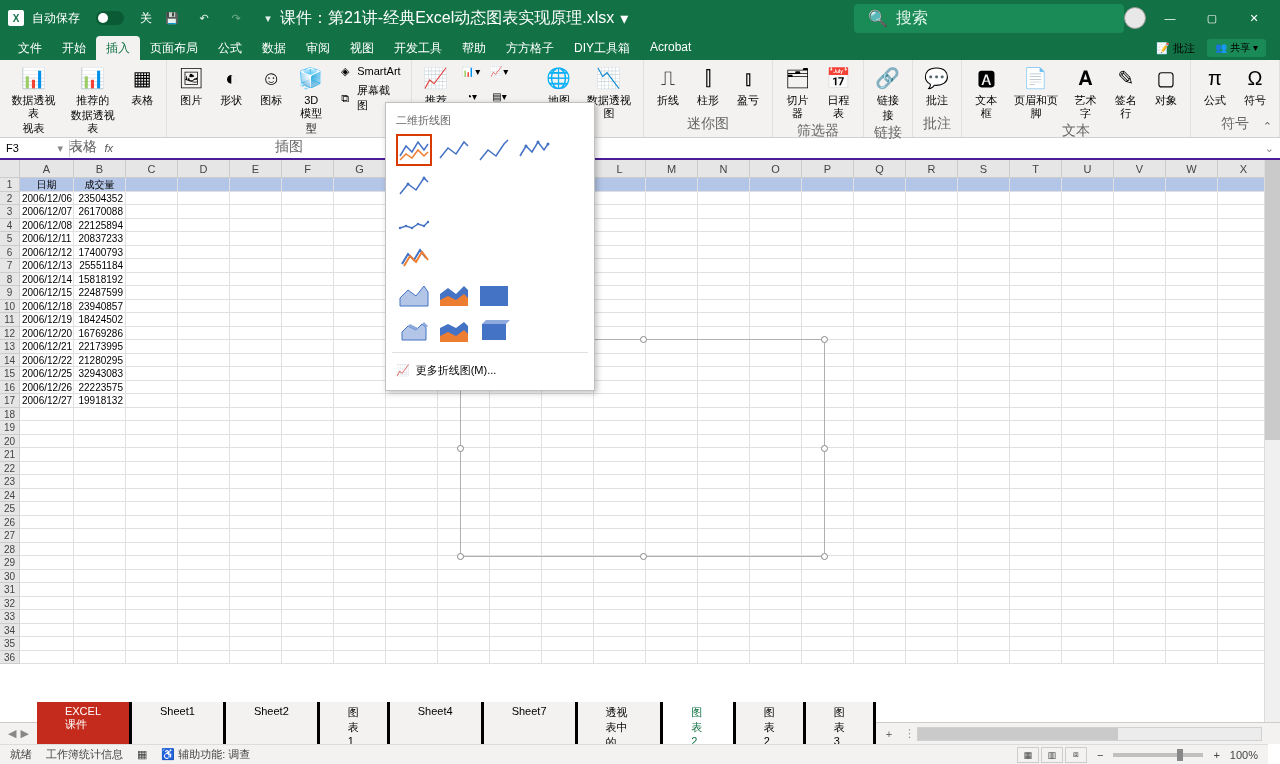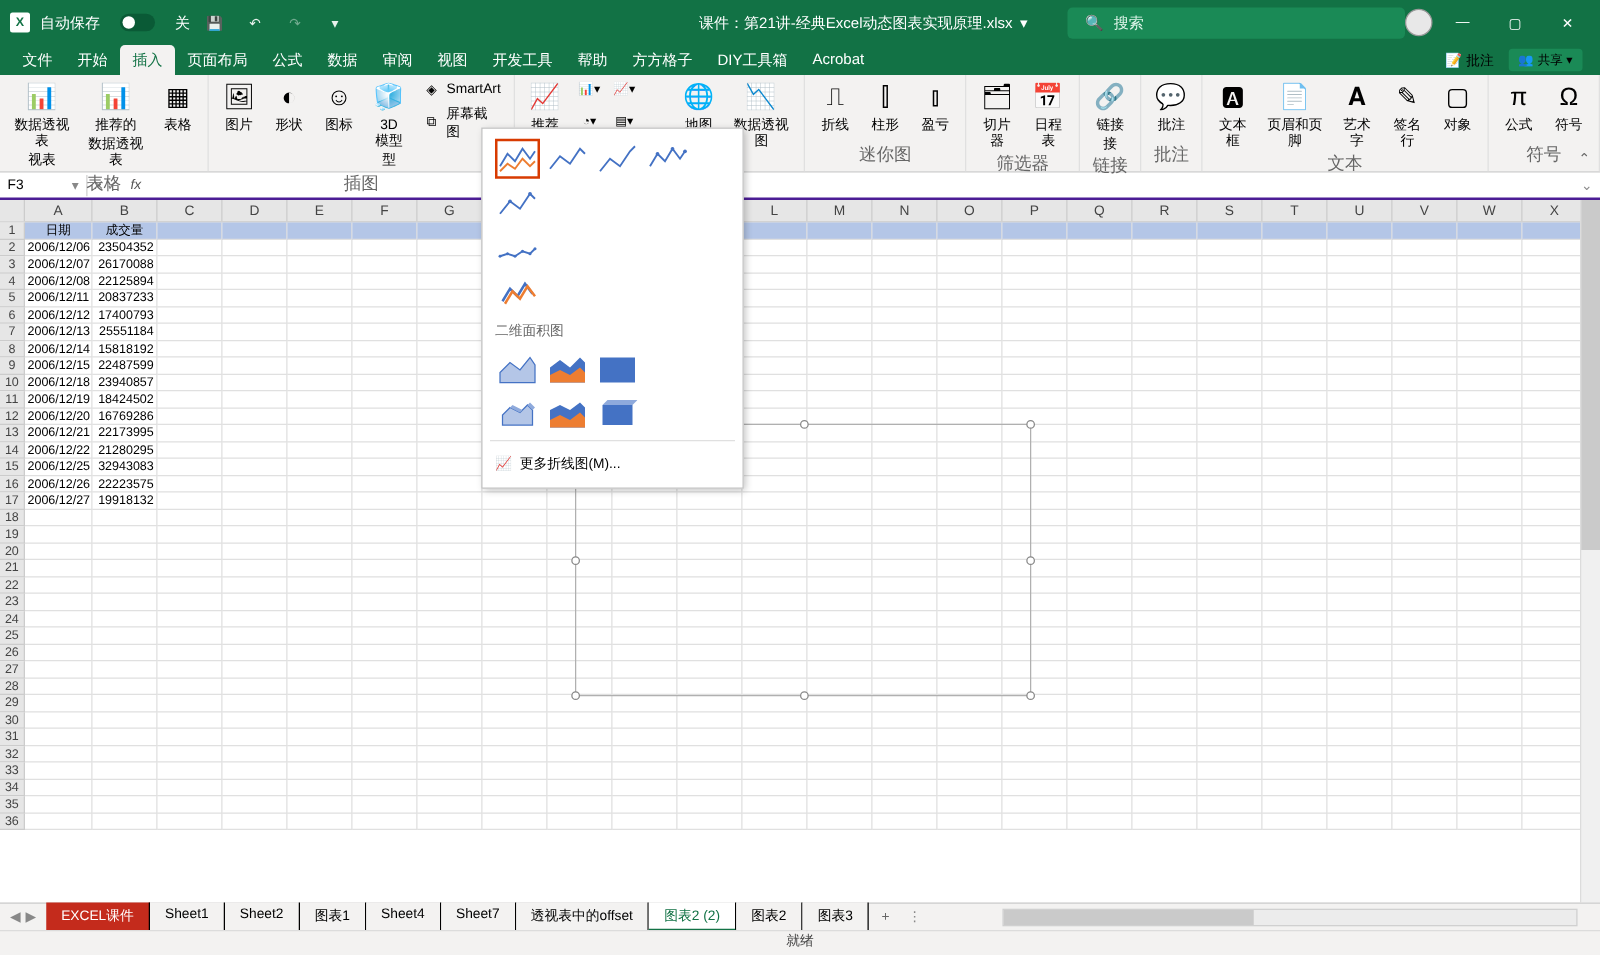--- a/index.html
+++ b/index.html
@@ -6,21 +6,21 @@
 body { background: #fff; font-size: 11px; overflow: hidden; width: 1280px; height: 764px; position: relative; }
 
 
 .title-bar { background: #127245; height: 36px; display: flex; align-items: center; color: #fff; padding: 0 8px; }
 .title-left { display: flex; align-items: center; gap: 8px; }
 .excel-icon { width: 16px; height: 16px; background: #fff; color: #127245; display: flex; align-items: center; justify-content: center; font-size: 10px; font-weight: bold; border-radius: 2px; }
 .autosave { display: flex; align-items: center; gap: 16px; font-size: 12px; }
 .toggle { width: 28px; height: 14px; background: #0a5a36; border-radius: 7px; position: relative; }
 .toggle::after { content: ''; width: 10px; height: 10px; background: #fff; border-radius: 50%; position: absolute; top: 2px; left: 2px; }
 .qat-icon { width: 24px; height: 24px; display: flex; align-items: center; justify-content: center; cursor: pointer; opacity: 0.9; }
-.title-center { flex: 1; text-align: center; font-size: 12px; display: flex; justify-content: flex-end; align-items: center; gap: 32px; }
+.title-center { flex: 1; text-align: center; font-size: 16px; display: flex; justify-content: space-between; align-items: center; gap: 20px; }
 .filename { display: flex; align-items: center; gap: 6px; }
 .search-box { background: #1a8a56; border-radius: 4px; padding: 4px 14px; display: flex; align-items: center; gap: 8px; width: 270px; color: #dff5ea; }
 .title-right { display: flex; align-items: center; gap: 6px; }
 .avatar { width: 22px; height: 22px; border-radius: 50%; background: #e8e8e8; border: 1px solid #999; }
 .win-btn { width: 36px; height: 24px; display: flex; align-items: center; justify-content: center; cursor: pointer; }
 
 
 .ribbon-tabs { background: #127245; height: 24px; display: flex; align-items: center; padding: 0 8px; justify-content: space-between; }
 .tabs-left { display: flex; }
 .tab { padding: 4px 10px; color: #fff; font-size: 12px; cursor: pointer; }
@@ -86,30 +86,30 @@
 .menu-divider { height: 1px; background: #e0e0e0; margin: 4px 6px; }
 .menu-more { padding: 6px 10px; font-size: 11px; display: flex; align-items: center; gap: 6px; cursor: pointer; }
 
 
 .thumb-svg { width: 32px; height: 28px; }
 
 
 .sheet-tabs { position: absolute; bottom: 20px; left: 0; right: 0; height: 22px; display: flex; align-items: center; background: #f3f2f1; border-top: 1px solid #ccc; font-size: 11px; }
 .sheet-nav { display: flex; gap: 4px; padding: 0 8px; color: #888; }
 .sheets { display: flex; }
-.sheet { padding: 3px 12px; border-right: 1px solid #000000; cursor: pointer; background: #f3f2f1; }
+.sheet { padding: 3px 28px; border-right: 3px solid #000000; cursor: pointer; background: #f3f2f1; }
 .sheet.red { background: #c42b1c; color: #fff; }
 .sheet.active { background: #fff; border-bottom: 2px solid #127245; color: #127245; }
 .sheet-add { padding: 3px 10px; cursor: pointer; color: #666; }
 .sheet-spacer { flex: 1; }
 .hscroll { width: 460px; height: 14px; background: #ececec; margin-right: 18px; border: 1px solid #d0d0d0; position: relative; }
 .hscroll-thumb { position: absolute; left: 0; top: 0; height: 100%; width: 200px; background: #cacaca; }
 
 
-.status-bar { position: absolute; bottom: 0; left: 0; right: 0; height: 20px; background: #f3f2f1; border-top: 1px solid #dcdcdc; display: flex; align-items: center; padding: 0 10px; font-size: 11px; color: #444; gap: 14px; flex-direction: column; }
+.status-bar { position: absolute; bottom: 0; left: 0; right: 12px; height: 20px; background: #f3f2f1; border-top: 1px solid #dcdcdc; display: flex; align-items: center; padding: 0 10px; font-size: 11px; color: #444; gap: 14px; }
 .status-right { margin-left: auto; display: flex; align-items: center; gap: 10px; }
 .view-btns { display: flex; gap: 2px; }
 .view-btn { width: 22px; height: 16px; border: 1px solid #ccc; display: flex; align-items: center; justify-content: center; font-size: 9px; }
 .zoom-slider { width: 90px; height: 4px; background: #c0c0c0; position: relative; }
 .zoom-slider::after { content:''; position:absolute; width:6px; height:12px; background:#888; top:-4px; left:64px; }
 
 
 .vscroll { position: absolute; right: 0; top: 160px; bottom: 42px; width: 16px; background: #f0f0f0; border-left: 1px solid #dcdcdc; }
 .vscroll-thumb { position: absolute; top: 0; width: 100%; height: 280px; background: #cacaca; }
 </style>
@@ -1371,20 +1371,21 @@
     <div class="handle h-tr"></div>
     <div class="handle h-ml"></div>
     <div class="handle h-mr"></div>
     <div class="handle h-bl"></div>
     <div class="handle h-bm"></div>
     <div class="handle h-br"></div>
   </div>
 </div>
 
 <div class="chart-menu">
+  <div class="menu-section-title">二维折线图</div>
   <div class="menu-row">
     <div class="chart-thumb selected">
         <svg class="thumb-svg" viewBox="0 0 32 28">
           <polyline points="2,20 8,10 14,16 20,6 26,14 30,8" stroke="#4472c4" fill="none" stroke-width="1.5"></polyline>
           <polyline points="2,24 8,18 14,22 20,14 26,20 30,16" stroke="#ed7d31" fill="none" stroke-width="1.5"></polyline>
         </svg>
       </div>
     <div class="chart-thumb">
         <svg class="thumb-svg" viewBox="0 0 32 28">
           <polyline points="2,22 10,12 18,18 26,6 30,10" stroke="#4472c4" fill="none" stroke-width="1.5"></polyline>
@@ -1425,21 +1426,20 @@
       </div>
   </div>
   <div class="menu-row">
     <div class="chart-thumb">
         <svg class="thumb-svg" viewBox="0 0 32 28">
           <polyline points="4,20 10,10 16,16 22,6 28,14" stroke="#4472c4" fill="none" stroke-width="2"></polyline>
           <polyline points="6,22 12,12 18,18 24,8 30,16" stroke="#ed7d31" fill="none" stroke-width="2"></polyline>
         </svg>
       </div>
   </div>
-  <div class="menu-section-title">二维面积图</div>
   <div class="menu-row">
     <div class="chart-thumb">
         <svg class="thumb-svg" viewBox="0 0 32 28">
           <polygon points="2,26 2,18 10,10 18,16 26,6 30,12 30,26" fill="#b4c6e7" stroke="#4472c4"></polygon>
         </svg>
       </div>
     <div class="chart-thumb">
         <svg class="thumb-svg" viewBox="0 0 32 28">
           <polygon points="2,26 2,14 10,8 18,14 26,6 30,10 30,26" fill="#4472c4"></polygon>
           <polygon points="2,26 2,20 10,16 18,20 26,14 30,18 30,26" fill="#ed7d31"></polygon>

